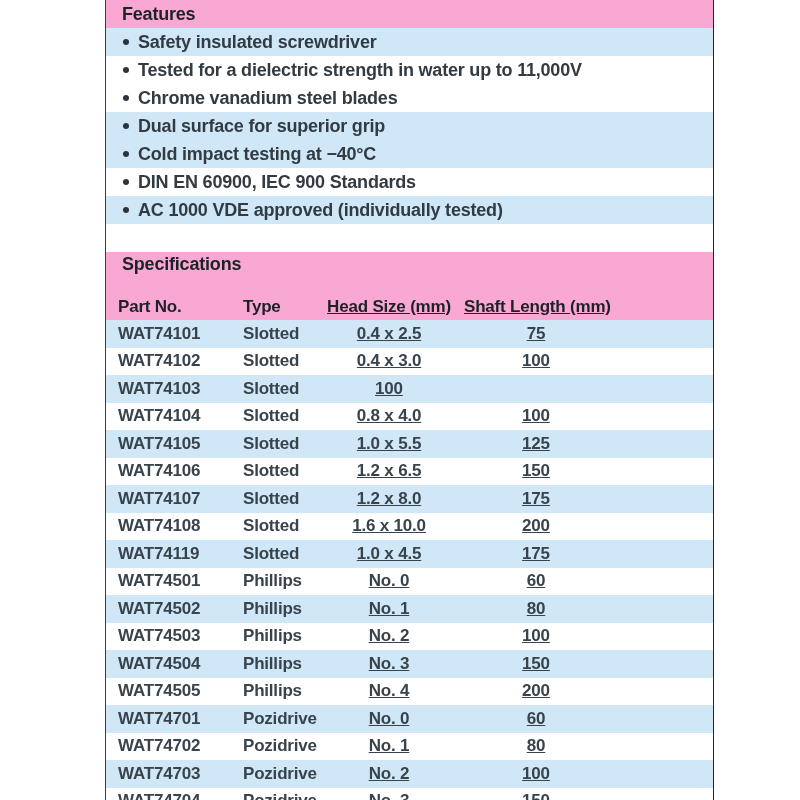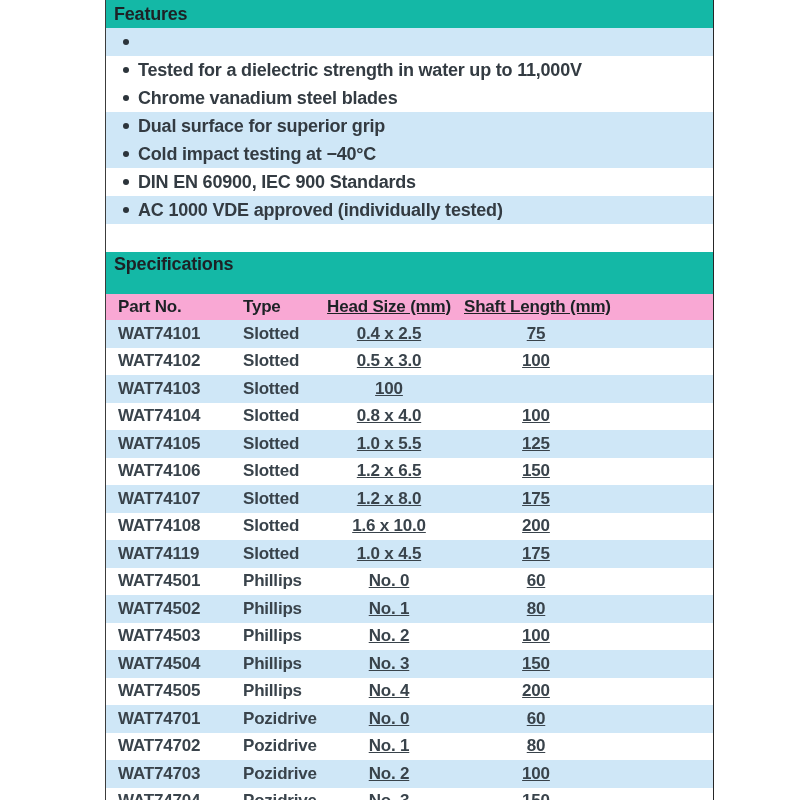--- a/index.html
+++ b/index.html
@@ -13,24 +13,24 @@
   .sheet {
     position:absolute;
     left:105px; top:0;
     width:609px; height:800px;
     border-left:1px solid #3c3c3c;
     border-right:1px solid #262626;
     background:#ffffff;
   }
   .section-header {
     height:28px; line-height:28px;
-    background:#14b8a6;
+    background:#f9a8d4;
     color:#1d2226;
     font-size:18px;
-    padding-left:8px;
+    padding-left:16px;
     white-space:nowrap;
   }
   .specs-header { height:42px; line-height:25px; }
   
   .feat-row {
     height:28px; line-height:28px;
     display:flex; align-items:center;
     padding-left:17px;
     background:#ffffff;
     white-space:nowrap;
@@ -75,20 +75,21 @@
 </head>
 <body>
 
 <div class="sheet">
 
   <div class="section-header">Features</div>
 
   <div>
     <div class="feat-row alt">
         <span class="bullet"></span>
+        <span class="feat-text">Safety insulated screwdriver</span>
       </div>
       <div class="feat-row">
         <span class="bullet"></span>
         <span class="feat-text">Tested for a dielectric strength in water up to 11,000V</span>
       </div>
       <div class="feat-row">
         <span class="bullet"></span>
         <span class="feat-text">Chrome vanadium steel blades</span>
       </div>
       <div class="feat-row alt">
@@ -123,21 +124,21 @@
   <div>
     <div class="grid-row spec-row alt">
         <span class="c-left">WAT74101</span>
         <span class="c-left">Slotted</span>
         <span class="c-center">0.4 x 2.5</span>
         <span class="c-center">75</span>
       </div>
       <div class="grid-row spec-row">
         <span class="c-left">WAT74102</span>
         <span class="c-left">Slotted</span>
-        <span class="c-center">0.5 x 3.0</span>
+        <span class="c-center">0.4 x 3.0</span>
         <span class="c-center">100</span>
       </div>
       <div class="grid-row spec-row alt">
         <span class="c-left">WAT74103</span>
         <span class="c-left">Slotted</span>
         <span class="c-center">100</span>
       </div>
       <div class="grid-row spec-row">
         <span class="c-left">WAT74104</span>
         <span class="c-left">Slotted</span>

